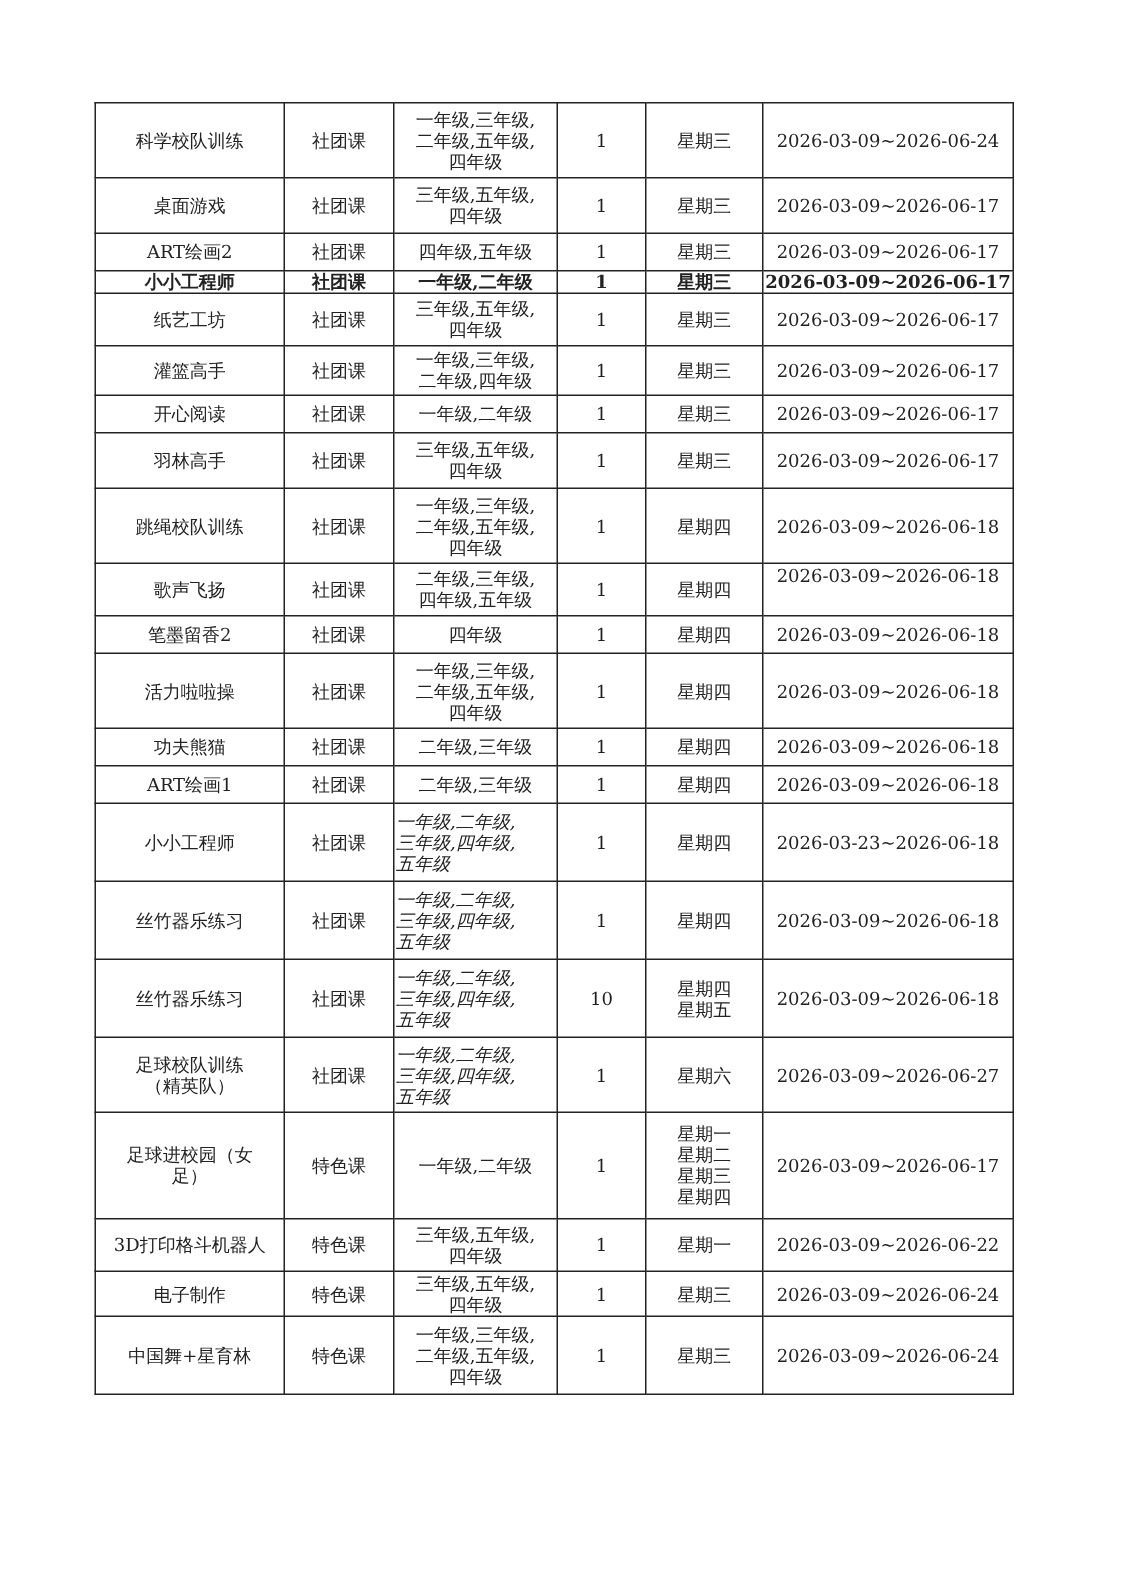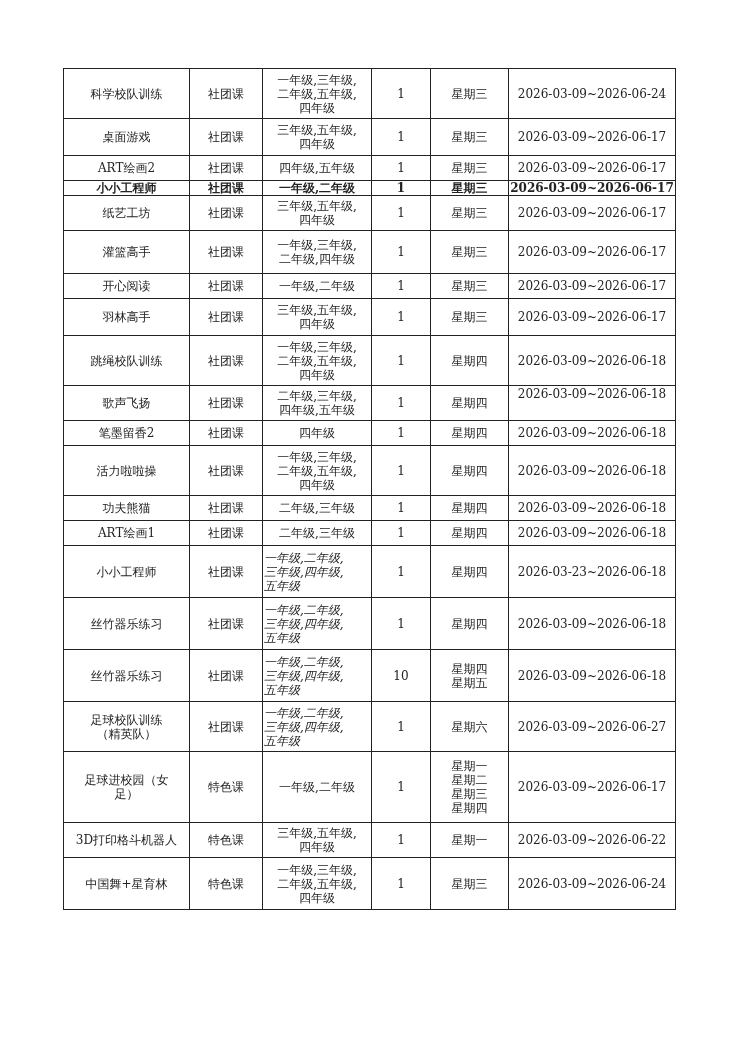--- a/index.html
+++ b/index.html
@@ -69,21 +69,21 @@
       </tr>
       <tr style="height: 35px;">
         <td class="c-name" style="white-space: pre-line;">纸艺工坊</td>
         <td class="c-type">社团课</td>
         <td class="c-grade">三年级,五年级,
 四年级</td>
         <td class="c-count">1</td>
         <td class="c-day">星期三</td>
         <td class="c-range">2026-03-09~2026-06-17</td>
       </tr>
-      <tr style="height: 43px;">
+      <tr style="height: 33px;">
         <td class="c-name" style="white-space: pre-line;">灌篮高手</td>
         <td class="c-type">社团课</td>
         <td class="c-grade">一年级,三年级,
 二年级,四年级</td>
         <td class="c-count">1</td>
         <td class="c-day">星期三</td>
         <td class="c-range">2026-03-09~2026-06-17</td>
       </tr>
       <tr style="height: 25px;">
         <td class="c-name" style="white-space: pre-line;">开心阅读</td>
@@ -211,20 +211,29 @@
       </tr>
       <tr style="height: 35px;">
         <td class="c-name" style="white-space: pre-line;">3D打印格斗机器人</td>
         <td class="c-type">特色课</td>
         <td class="c-grade">三年级,五年级,
 四年级</td>
         <td class="c-count">1</td>
         <td class="c-day">星期一</td>
         <td class="c-range">2026-03-09~2026-06-22</td>
       </tr>
+      <tr style="height: 30px;">
+        <td class="c-name" style="white-space: pre-line;">电子制作</td>
+        <td class="c-type">特色课</td>
+        <td class="c-grade">三年级,五年级,
+四年级</td>
+        <td class="c-count">1</td>
+        <td class="c-day">星期三</td>
+        <td class="c-range">2026-03-09~2026-06-24</td>
+      </tr>
       <tr style="height: 52px;">
         <td class="c-name" style="white-space: pre-line;">中国舞+星育林</td>
         <td class="c-type">特色课</td>
         <td class="c-grade">一年级,三年级,
 二年级,五年级,
 四年级</td>
         <td class="c-count">1</td>
         <td class="c-day">星期三</td>
         <td class="c-range">2026-03-09~2026-06-24</td>
       </tr>

